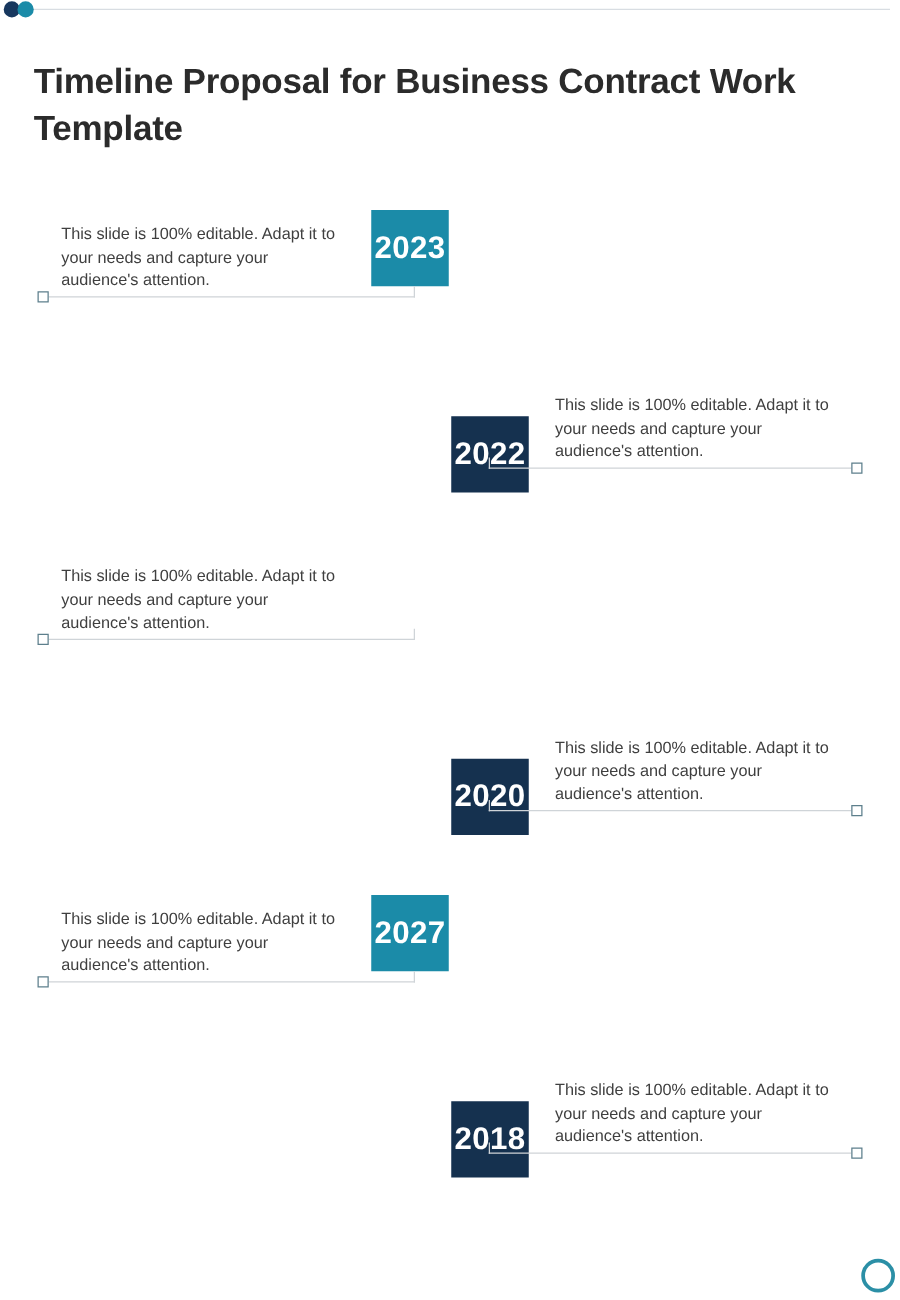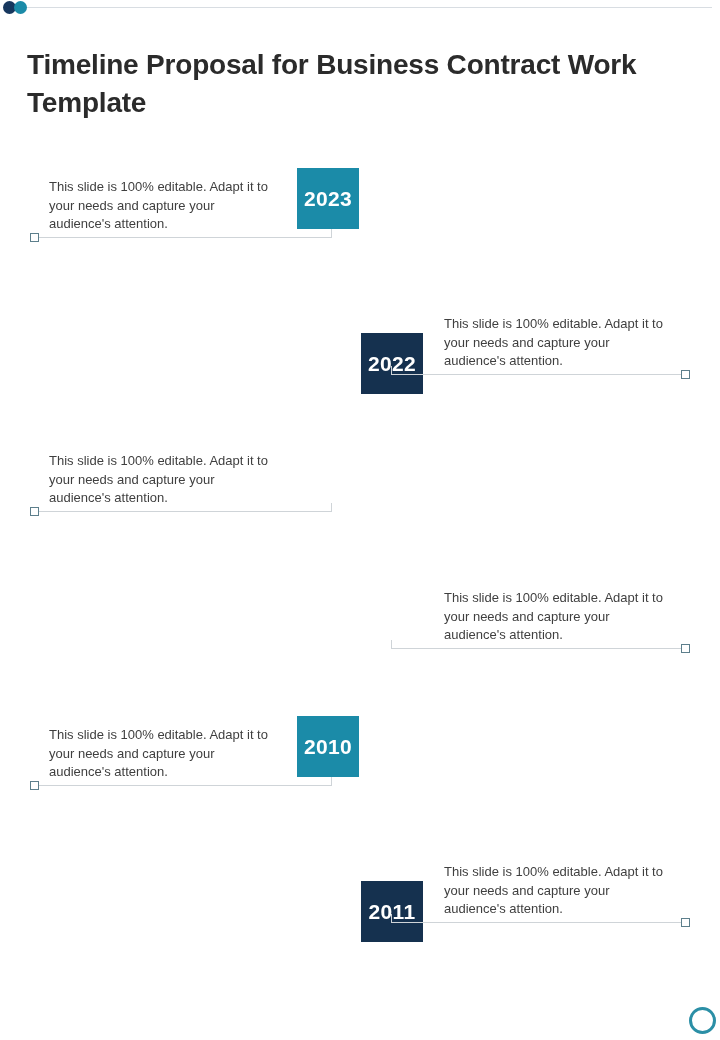--- a/index.html
+++ b/index.html
@@ -66,21 +66,21 @@
 
   
   .year-box {
     position: absolute;
     width: 62px;
     height: 61px;
     display: flex;
     align-items: center;
     justify-content: center;
     color: #ffffff;
-    font-size: 21px;
+    font-size: 25px;
     font-weight: bold;
     letter-spacing: 0.3px;
   }
   .row.left  .year-box { left: 297px; top: 0; background: #1b8ba8; }
   .row.right .year-box { left: 361px; top: 0; background: #15314f; margin-top: 28px; }
 
   
   .desc {
     position: absolute;
     top: 10px;
@@ -167,36 +167,37 @@
 
   <div class="row left" style="top:442px;">
     <div class="desc">This slide is 100% editable. Adapt it to your needs and capture your audience's attention.</div>
     <div class="conn-v"></div>
     <div class="conn-h"></div>
     <div class="marker"></div>
   </div>
 
   <div class="row right" style="top:579px;">
     <div class="desc">This slide is 100% editable. Adapt it to your needs and capture your audience's attention.</div>
+    <div class="year-box">2020</div>
     <div class="conn-v"></div>
     <div class="conn-h"></div>
     <div class="marker"></div>
   </div>
 
   <div class="row left" style="top:716px;">
     <div class="desc">This slide is 100% editable. Adapt it to your needs and capture your audience's attention.</div>
-    <div class="year-box">2010</div>
+    <div class="year-box">2027</div>
     <div class="conn-v"></div>
     <div class="conn-h"></div>
     <div class="marker"></div>
   </div>
 
   <div class="row right" style="top:853px;">
     <div class="desc">This slide is 100% editable. Adapt it to your needs and capture your audience's attention.</div>
-    <div class="year-box">2011</div>
+    <div class="year-box">2018</div>
     <div class="conn-v"></div>
     <div class="conn-h"></div>
     <div class="marker"></div>
   </div>
 
 </div>
 
 <div class="corner-ring"></div>
 
 </body></html>

